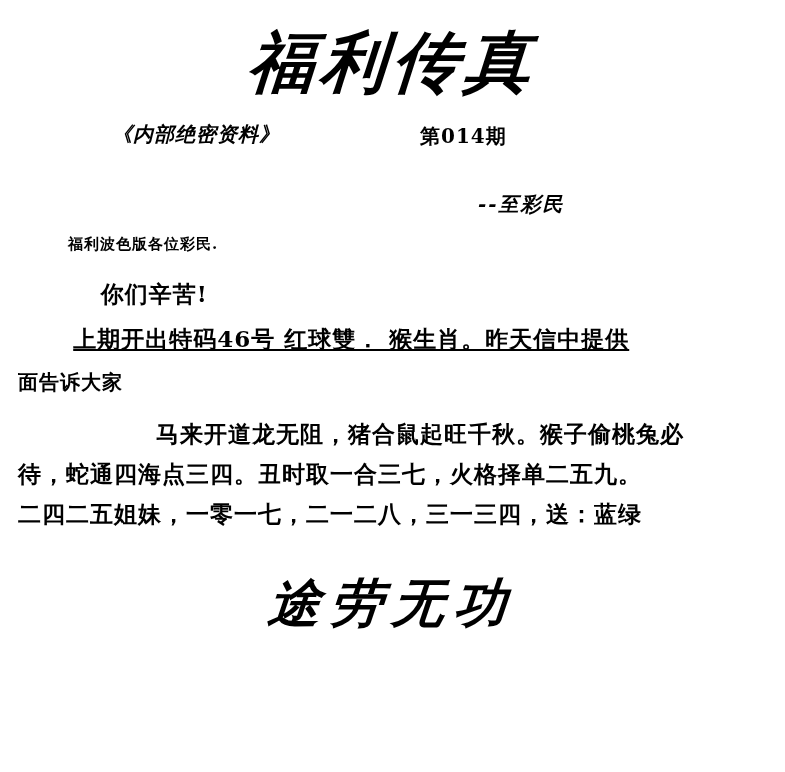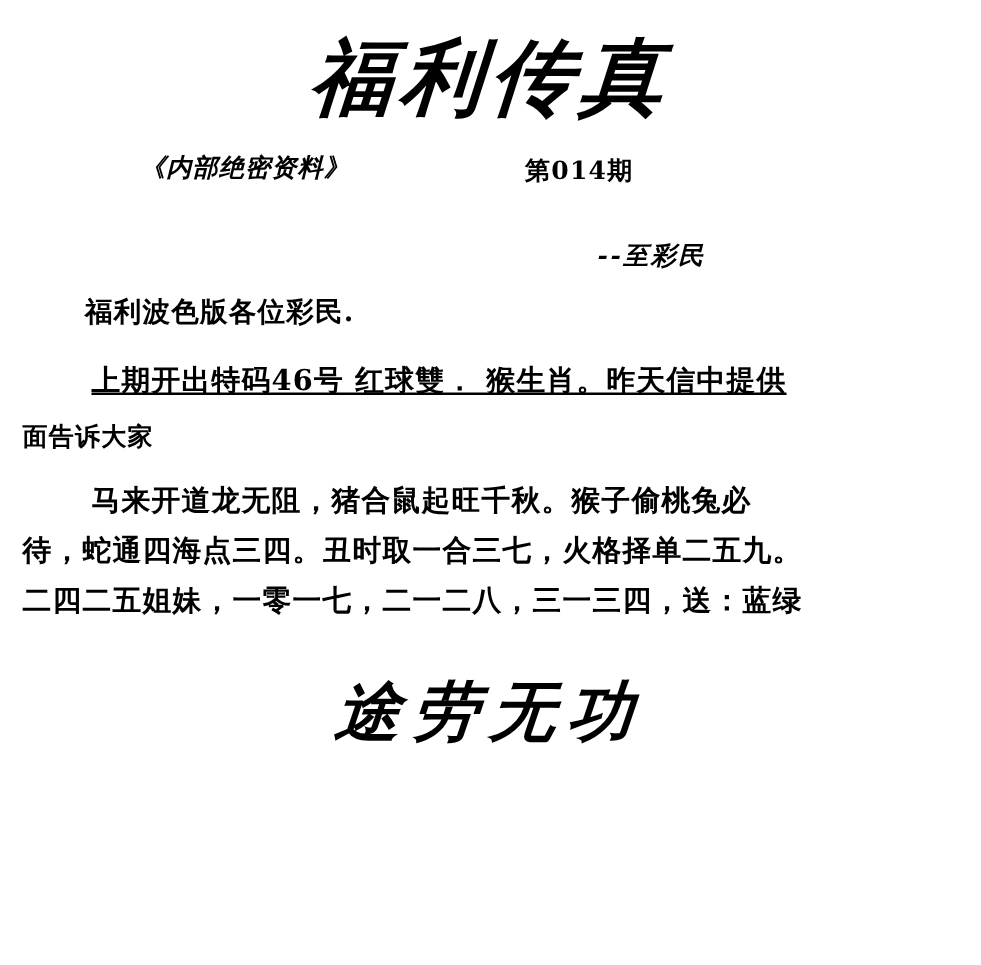--- a/index.html
+++ b/index.html
@@ -65,21 +65,21 @@
     font-size: 20px;
     font-weight: bold;
     font-style: italic;
     letter-spacing: 2px;
     margin-top: 28px;
   }
 
   
   .salutation {
     margin: 80px 0 0 68px;
-    font-size: 22px;
+    font-size: 15px;
     font-weight: bold;
     letter-spacing: 1px;
   }
 
   
   .body {
     margin: 20px 18px 0 18px;
     font-size: 23px;
     font-weight: bold;
     line-height: 1.75;
@@ -97,20 +97,21 @@
     text-indent: 0;
   }
   .p-request {
     text-indent: 0;
     font-size: 20px;
     margin-top: 6px;
   }
   .p-verse1 {
     text-indent: 2.4em;
     margin-top: 14px;
+    text-align: center;
   }
   .p-verse2, .p-verse3 {
     text-indent: 0;
   }
 
   
   .footer {
     text-align: center;
     font-size: 52px;
     font-weight: bold;
@@ -129,20 +130,21 @@
 
   <div class="subrow">
     <div class="subtitle">《内部绝密资料》</div>
     <div class="issue">第014期</div>
     <div class="dedication">--至彩民</div>
   </div>
 
   <div class="salutation">福利波色版各位彩民.</div>
 
   <div class="body">
+    <div class="p-greeting">你们辛苦!</div>
     <div class="p-indent">上期开出特码46号 红球雙．  猴生肖。昨天信中提供</div>
     <div class="p-request">面告诉大家</div>
     <div class="p-verse1">马来开道龙无阻，猪合鼠起旺千秋。猴子偷桃兔必</div>
     <div class="p-verse2">待，蛇通四海点三四。丑时取一合三七，火格择单二五九。</div>
     <div class="p-verse3">二四二五姐妹，一零一七，二一二八，三一三四，送：蓝绿</div>
   </div>
 
   <div class="footer">途劳无功</div>
 
 </div>

